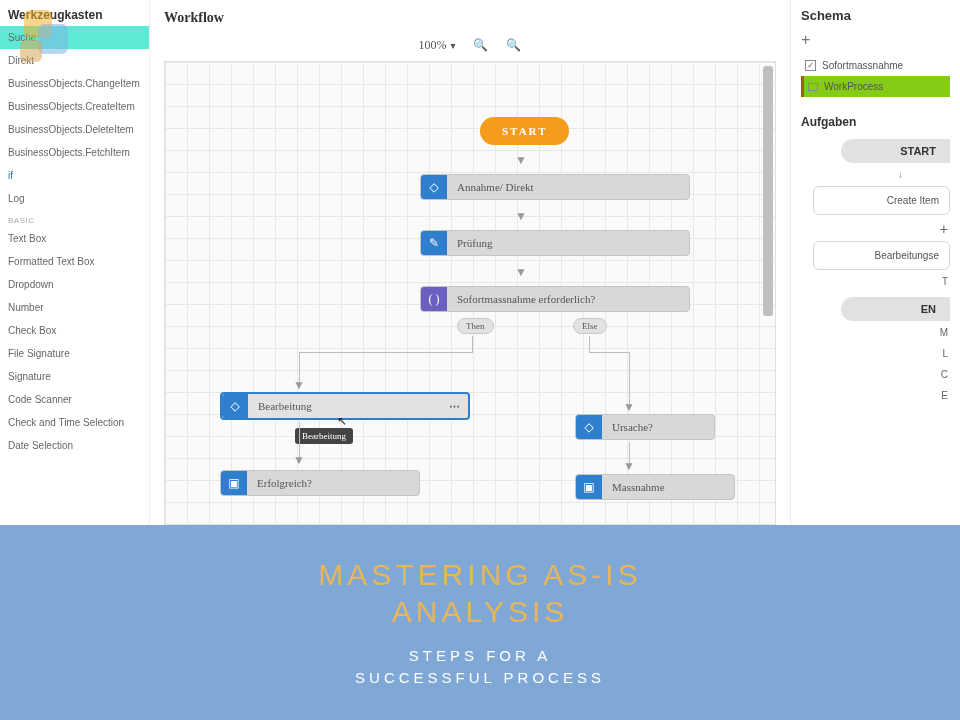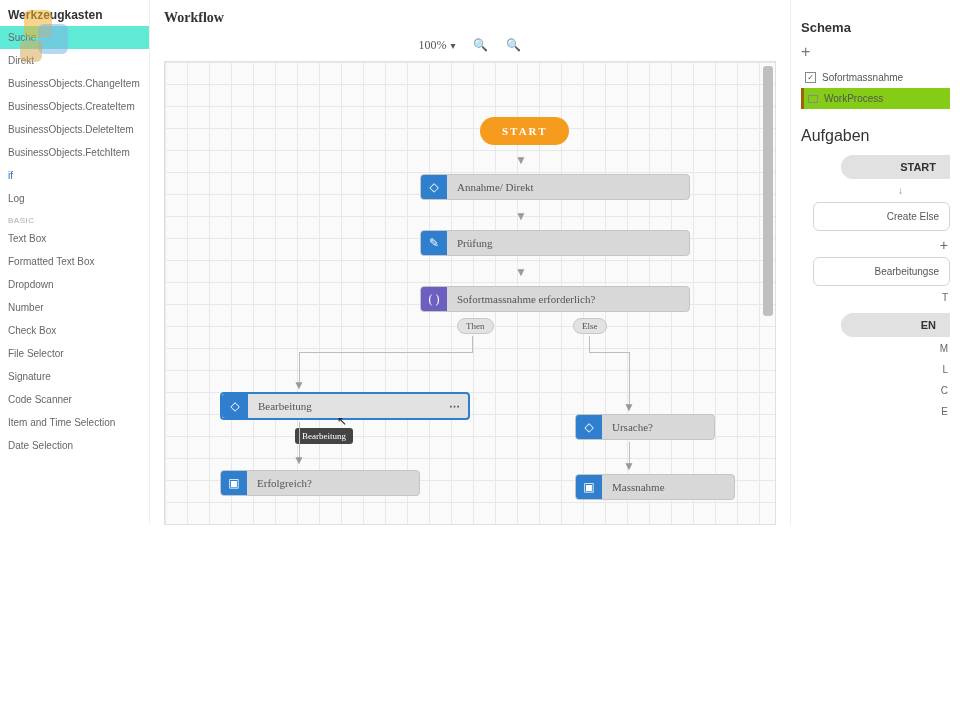--- a/index.html
+++ b/index.html
@@ -42,28 +42,28 @@
   .node.selected { border: 2px solid #2f7fce; background: #e2e2e2; }
   .node .more { padding: 0 8px; color: #555; font-weight: bold; }
   .start-pill { position: absolute; background: #f59b1e; color: #fff; font-size: 11px; letter-spacing: 2px; font-weight: 600; padding: 8px 22px; border-radius: 18px; }
   .branch-tag { position: absolute; background: #e2e2e2; border: 1px solid #c7c7c7; font-size: 9px; padding: 2px 8px; border-radius: 8px; color: #555; }
   .tooltip { position: absolute; background: #444; color: #fff; font-size: 9px; padding: 3px 7px; border-radius: 3px; }
   .cursor { position: absolute; font-size: 12px; color: #222; }
   .arrow { position: absolute; color: #9a9a9a; font-size: 12px; line-height: 1; }
   .connector { position: absolute; background: #bdbdbd; }
   
   
-  .panel-right { width: 170px; background: #fff; border-left: 1px solid #eee; padding: 20px 10px; font-size: 11px; color: #555; overflow: hidden; }
+  .panel-right { width: 170px; background: #fff; border-left: 1px solid #eee; padding: 8px 10px; font-size: 11px; color: #555; overflow: hidden; }
   .panel-right .title { font-weight: 600; font-size: 13px; color: #333; margin-bottom: 8px; }
   .pr-add { font-size: 16px; color: #777; margin-bottom: 6px; }
   .schema-item { display: flex; align-items: center; gap: 6px; padding: 5px 4px; font-size: 10px; }
   .schema-item .chk { width: 11px; height: 11px; border: 1px solid #888; display: inline-flex; align-items: center; justify-content: center; font-size: 8px; }
   .schema-item.selected { background: #84cc16; border-left: 3px solid #a16207; padding-left: 4px; }
   .schema-item .sq { width: 10px; height: 8px; border: 1px solid #888; }
-  .panel-right .section { font-weight: 400; font-size: 16px; color: #333; margin: 18px 0 10px 0; }
+  .panel-right .section { font-weight: 700; font-size: 12px; color: #333; margin: 18px 0 10px 0; }
   .task-pill { background: #e1e1e1; border-radius: 14px 0 0 14px; padding: 6px 14px; font-size: 11px; font-weight: 600; color: #333; margin-left: 40px; margin-bottom: 6px; text-align: right; }
   .task-arrow { text-align: center; color: #888; font-size: 10px; margin-bottom: 6px; padding-left: 50px; }
   .task-box { border: 1px solid #d5d5d5; border-radius: 6px; padding: 8px 10px; font-size: 10px; color: #555; margin: 0 0 6px 12px; text-align: right; white-space: nowrap; overflow: hidden; }
   .task-plus { text-align: right; color: #666; font-size: 14px; padding-right: 2px; margin-bottom: 4px; }
   .trail { font-size: 10px; color: #666; text-align: right; padding-right: 2px; margin-bottom: 10px; }
   
   
   .banner { flex: 0 0 195px; background: #7fa8d6; display: flex; flex-direction: column; align-items: center; justify-content: center; color: #fff; text-align: center; }
   .banner .headline { color: #e8b657; font-size: 30px; letter-spacing: 4px; font-weight: 400; line-height: 1.25; margin-bottom: 14px; }
   .banner .sub { color: #fff; font-size: 15px; letter-spacing: 4px; font-weight: 400; line-height: 1.5; }
@@ -89,24 +89,24 @@
         <li class="sb-item">BusinessObjects.DeleteItem</li>
         <li class="sb-item">BusinessObjects.FetchItem</li>
         <li class="sb-item blue">if</li>
         <li class="sb-item">Log</li>
         <li class="sb-section">BASIC</li>
         <li class="sb-item">Text Box</li>
         <li class="sb-item">Formatted Text Box</li>
         <li class="sb-item">Dropdown</li>
         <li class="sb-item">Number</li>
         <li class="sb-item">Check Box</li>
-        <li class="sb-item">File Selector</li>
+        <li class="sb-item">File Signature</li>
         <li class="sb-item">Signature</li>
         <li class="sb-item">Code Scanner</li>
-        <li class="sb-item">Item and Time Selection</li>
+        <li class="sb-item">Check and Time Selection</li>
         <li class="sb-item">Date Selection</li>
       </ul>
     </div>
 
     <div class="center">
       <div class="title">Workflow</div>
       <div class="zoombar">
         <div class="zoom">
           <span>100%</span>
           <span class="chev">▾</span>
@@ -187,25 +187,35 @@
         <span>Sofortmassnahme</span>
       </div>
       <div class="schema-item selected">
         <span class="sq"></span>
         <span>WorkProcess</span>
       </div>
 
       <div class="section">Aufgaben</div>
       <div class="task-pill">START</div>
       <div class="task-arrow">↓</div>
-      <div class="task-box">Create Else</div>
+      <div class="task-box">Create Item</div>
       <div class="task-plus">+</div>
       <div class="task-box">Bearbeitungse</div>
       <div class="trail">T</div>
       <div class="task-pill" style="font-weight:700">EN</div>
       <div class="trail">M</div>
       <div class="trail">L</div>
       <div class="trail">C</div>
       <div class="trail">E</div>
     </div>
   </div>
 
+  <div class="banner">
+    <div class="headline">
+      <div>MASTERING AS-IS</div>
+      <div>ANALYSIS</div>
+    </div>
+    <div class="sub">
+      <div>STEPS FOR A</div>
+      <div>SUCCESSFUL PROCESS</div>
+    </div>
+  </div>
 </div>
 
 </body></html>

